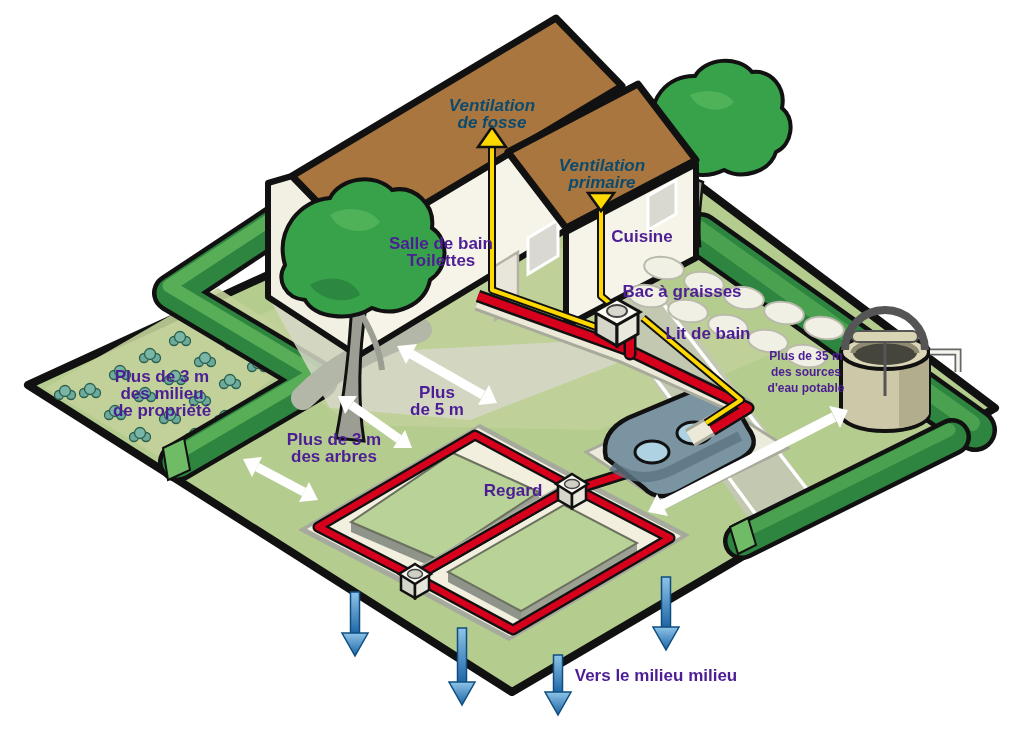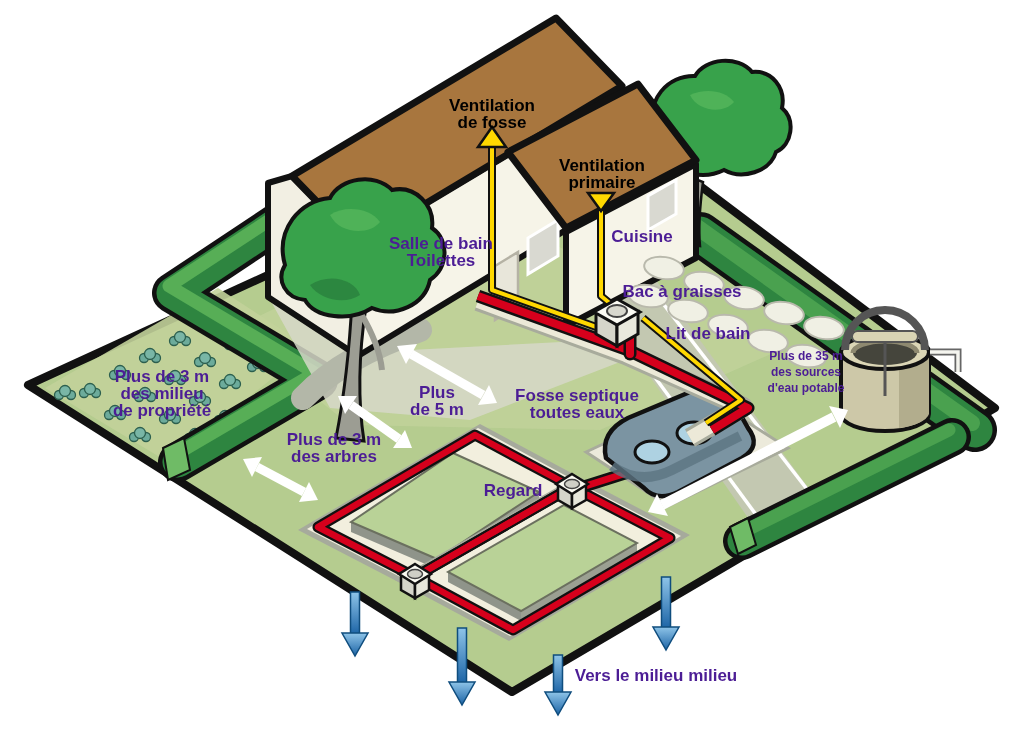--- a/index.html
+++ b/index.html
@@ -1,21 +1,21 @@
 <!DOCTYPE html>
 <html><head>
 <meta charset="utf-8">
 <style>
   html,body{margin:0;padding:0;background:#fff;}
   #stage{position:relative;width:1024px;height:730px;overflow:hidden;background:#ffffff;
          font-family:"Liberation Sans",sans-serif;}
   #scene{position:absolute;left:0;top:0;}
   .lbl{position:absolute;transform:translate(-50%,-50%);font-weight:bold;font-size:17px;
        line-height:17px;color:#4c1d95;text-align:center;white-space:nowrap;}
-  .lbl.white{color:#000000;}
+  .lbl.white{color:#0c4a6e;font-style:italic;}
   .lbl.sm{font-size:12px;line-height:16px;}
 </style>
 </head>
 <body>
 
 <div id="stage">
 <svg id="scene" width="1024" height="730" viewBox="0 0 1024 730">
   <defs>
     <linearGradient id="gblue" x1="0" y1="0" x2="0" y2="1">
       <stop offset="0" stop-color="#8ec4e8"></stop>
@@ -271,24 +271,20 @@
   <div>Toilettes</div>
 </div>
 <div class="lbl" style="left:642px;top:236px">Cuisine</div>
 <div class="lbl" style="left:682px;top:291px">Bac à graisses</div>
 <div class="lbl" style="left:708px;top:333px">Lit de bain</div>
 <div class="lbl sm" style="left:806px;top:372px">
   <div>Plus de 35 m</div>
   <div>des sources</div>
   <div>d'eau potable</div>
 </div>
-<div class="lbl" style="left:577px;top:404px">
-  <div>Fosse septique</div>
-  <div>toutes eaux</div>
-</div>
 <div class="lbl" style="left:437px;top:401px">
   <div>Plus</div>
   <div>de 5 m</div>
 </div>
 <div class="lbl" style="left:162px;top:393px">
   <div>Plus de 3 m</div>
   <div>des milieu</div>
   <div>de propriété</div>
 </div>
 <div class="lbl" style="left:334px;top:448px">

